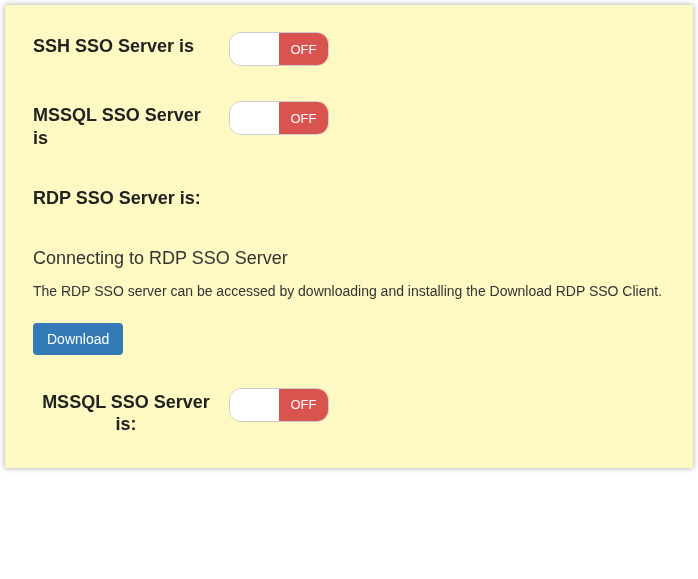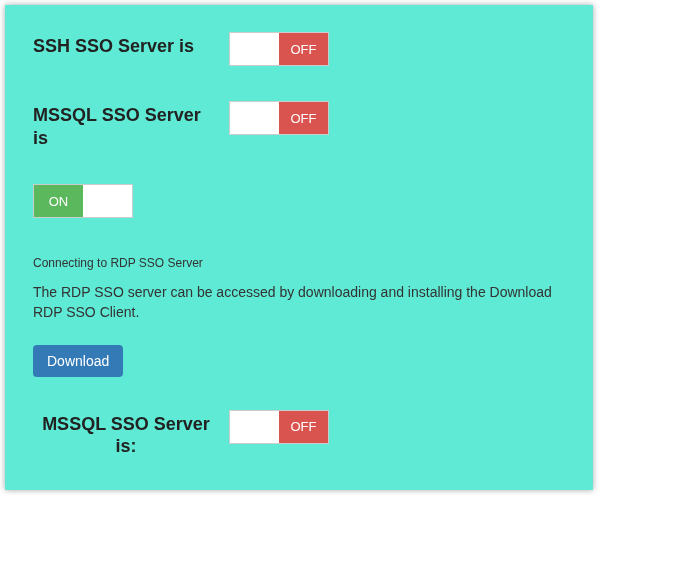--- a/index.html
+++ b/index.html
@@ -2,63 +2,63 @@
 <html><head>
   <meta charset="utf-8">
   <style>
     * { margin: 0; padding: 0; box-sizing: border-box; }
     body {
       font-family: -apple-system, BlinkMacSystemFont, "Segoe UI", Helvetica, Arial, sans-serif;
       background: #fff;
       padding: 5px;
     }
     .panel {
-      width: 588px;
-      background: #5eead4;
+      width: 688px;
+      background: #fef9c3;
       box-shadow: 0 0 6px rgba(0,0,0,0.35);
       padding: 30px 28px 24px 28px;
     }
     .row {
       display: flex;
       align-items: flex-start;
       margin-bottom: 38px;
     }
     .row-label {
       font-weight: 700;
       font-size: 18px;
       color: #222;
       width: 196px;
       line-height: 1.25;
       padding-right: 10px;
     }
     .toggle {
       display: inline-flex;
       border: 1px solid #ccc;
-      border-radius: 0;
+      border-radius: 12px;
       overflow: hidden;
       height: 34px;
       width: 100px;
       cursor: pointer;
       user-select: none;
       margin-top: -3px;
     }
     .toggle .half {
       flex: 1;
       display: flex;
       align-items: center;
       justify-content: center;
       font-size: 13px;
       font-weight: 400;
       color: #fff;
     }
     .toggle .blank { background: #fff; }
     .toggle .on    { background: #5cb85c; }
     .toggle .off   { background: #d9534f; }
     .section-title {
-      font-size: 12px;
+      font-size: 18px;
       color: #333;
       margin-top: 4px;
       margin-bottom: 12px;
       font-weight: 400;
     }
     .section-text {
       font-size: 14px;
       color: #333;
       margin-bottom: 22px;
       line-height: 1.45;
@@ -95,24 +95,21 @@
 
   <div class="row">
     <div class="row-label">MSSQL SSO Server is</div>
     <div class="toggle">
       <div class="half blank"></div>
       <div class="half off">OFF</div>
     </div>
   </div>
 
   <div class="row">
-    <div class="toggle">
-      <div class="half on">ON</div>
-      <div class="half blank"></div>
-    </div>
+    <div class="row-label">RDP SSO Server is:</div>
   </div>
 
   <div>
     <div class="section-title">Connecting to RDP SSO Server</div>
     <div class="section-text">The RDP SSO server can be accessed by downloading and installing the Download RDP SSO Client.</div>
     <button class="btn-download">Download</button>
 
   </div>
 
   <div class="spacer-after-info"></div>

